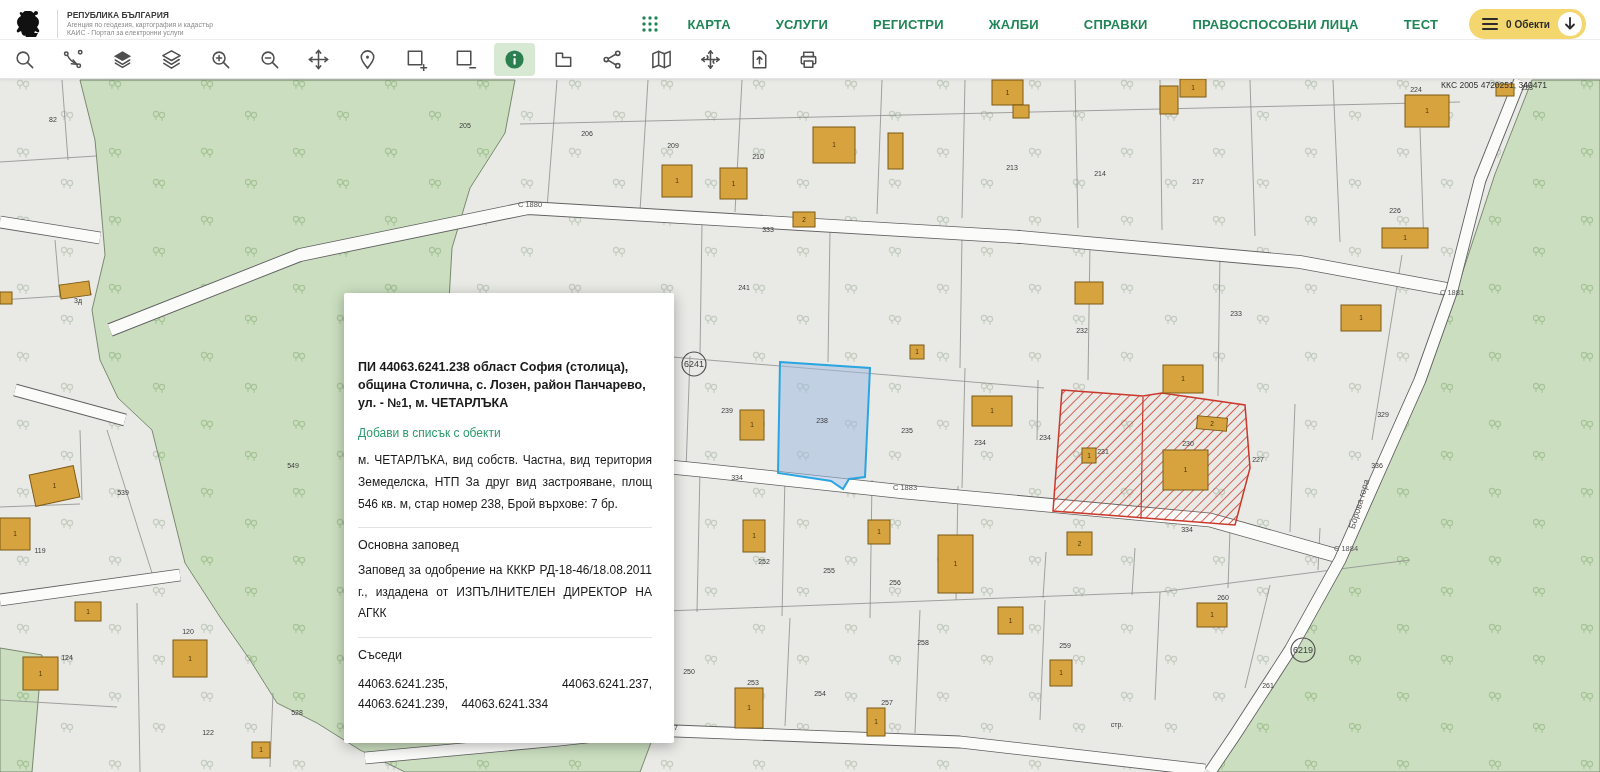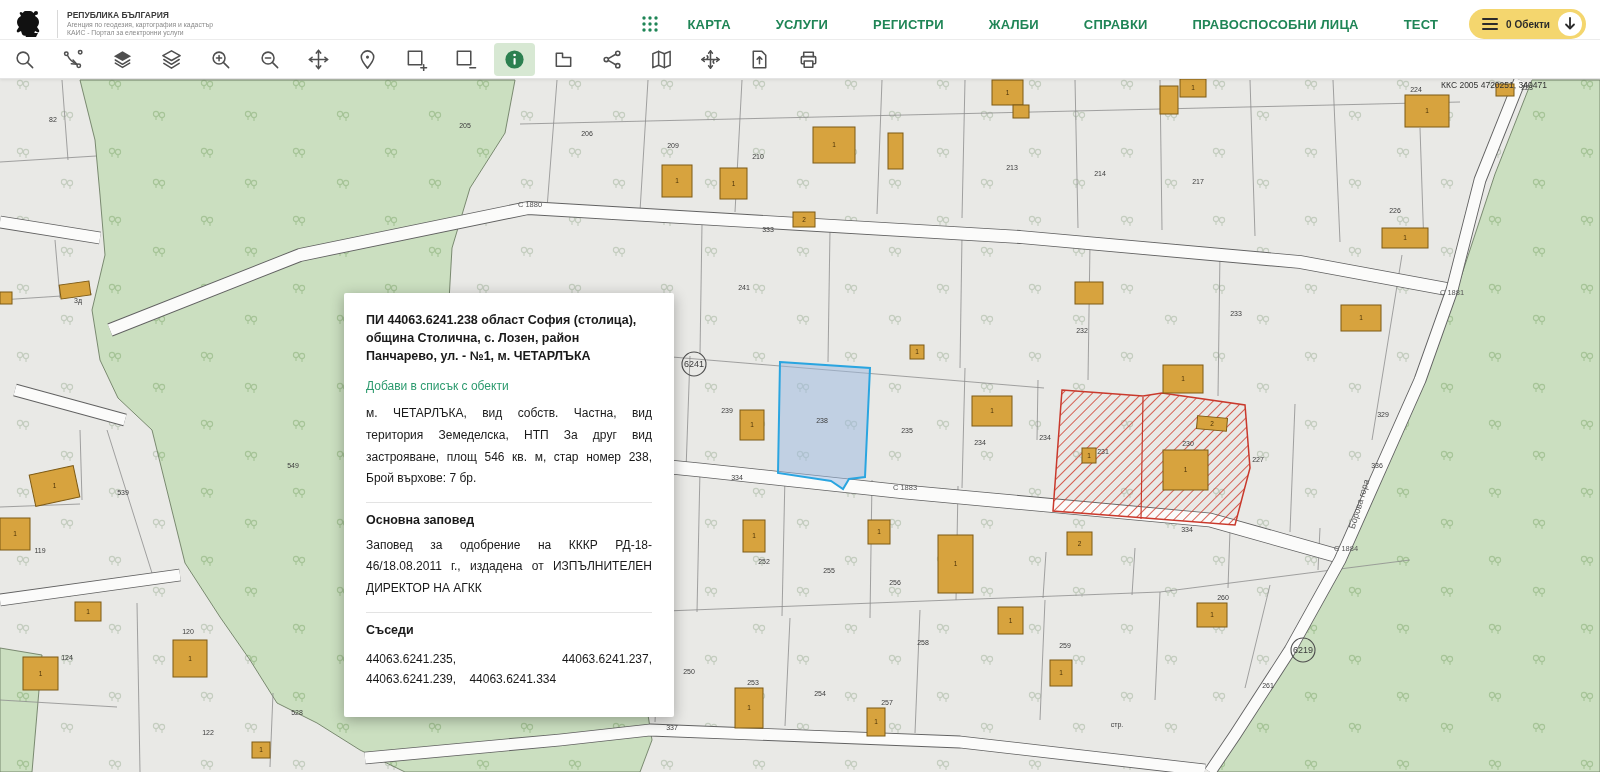--- a/index.html
+++ b/index.html
@@ -28,25 +28,25 @@
 
   
   .map{position:absolute;top:78px;left:0;width:1600px;height:694px;background:#e9e9e6;z-index:1;}
   .map svg.base{position:absolute;top:0;left:0;}
   text{font-family:"Liberation Sans",sans-serif;}
 
   
   .popup{position:absolute;left:344px;top:215px;width:330px;background:#fff;box-shadow:0 3px 14px rgba(0,0,0,.3);z-index:20;border-radius:2px;}
   .popup-h{height:36px;display:flex;align-items:center;justify-content:space-between;padding:0 14px;background:linear-gradient(90deg,#c9e5cb,#eef7ef);font-size:12.5px;color:#3a3a3a;border-radius:2px 2px 0 0;}
   .popup-x{font-size:16px;color:#333;cursor:pointer;line-height:1;}
-  .popup-b{padding:18px 22px 16px 22px;font-size:12px;color:#1a1a1a;}
+  .popup-b{padding:18px 22px 16px 14px;font-size:12px;color:#1a1a1a;margin-top:47px;}
   .addr{font-weight:bold;font-size:12.5px;line-height:1.45;}
   .addlink{display:block;color:#2c9a6e;margin:14px 0 10px 0;cursor:pointer;text-decoration:none;}
   .det{text-align:justify;line-height:1.8;margin:0 0 12px 0;}
-  .sect{font-weight:bold;font-size:12.5px;border-top:1px solid #e3e3e3;padding-top:10px;margin:10px 0 8px 0;}
+  .sect{font-weight:normal;font-size:12.5px;border-top:1px solid #e3e3e3;padding-top:10px;margin:10px 0 8px 0;}
   .ord{text-align:justify;line-height:1.8;margin:0 0 12px 0;}
   .nbr{line-height:1.7;text-align:justify;word-spacing:10px;}
 </style>
 </head>
 <body>
 
 <div class="app">
 
   <header class="hdr">
     <div class="brand">

